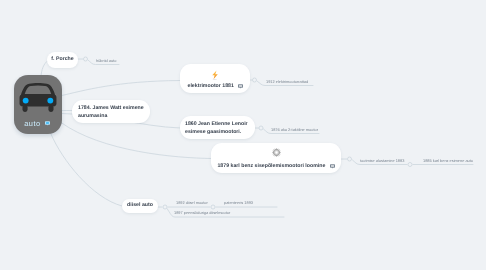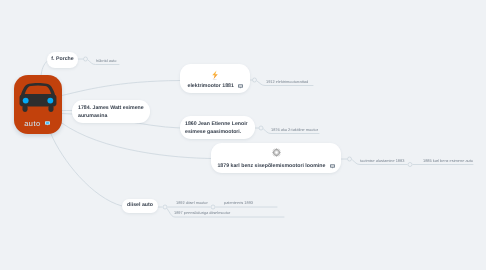--- a/index.html
+++ b/index.html
@@ -8,21 +8,21 @@
   #canvas{position:absolute;left:0;top:0;width:486px;height:270px;will-change:transform;transform:translateZ(0);}
   svg.links{position:absolute;left:0;top:0;width:486px;height:270px;}
   .node{position:absolute;box-sizing:border-box;line-height:0;}
 
   .bubble{background:#fff;border-radius:11px;
           box-shadow:0 1px 3px rgba(105,125,145,.14);}
   .pill{background:#fff;border-radius:999px;
         box-shadow:0 1px 3px rgba(105,125,145,.14);
         display:flex;align-items:center;justify-content:center;}
 
-  .root{background:#c2410c;border-radius:14px;
+  .root{background:#737373;border-radius:14px;
         box-shadow:0 2px 4px rgba(60,90,120,.20);}
   .rootlabel{color:#cdeeff;font-size:7.4px;letter-spacing:.5px;}
 
   .ntext{color:#39424f;font-weight:bold;font-size:5.22px;line-height:7.6px;}
   .subtext{color:#78838f;font-size:3.9px;line-height:5px;white-space:nowrap;}
 </style>
 </head>
 <body>
 
 <div id="canvas">

